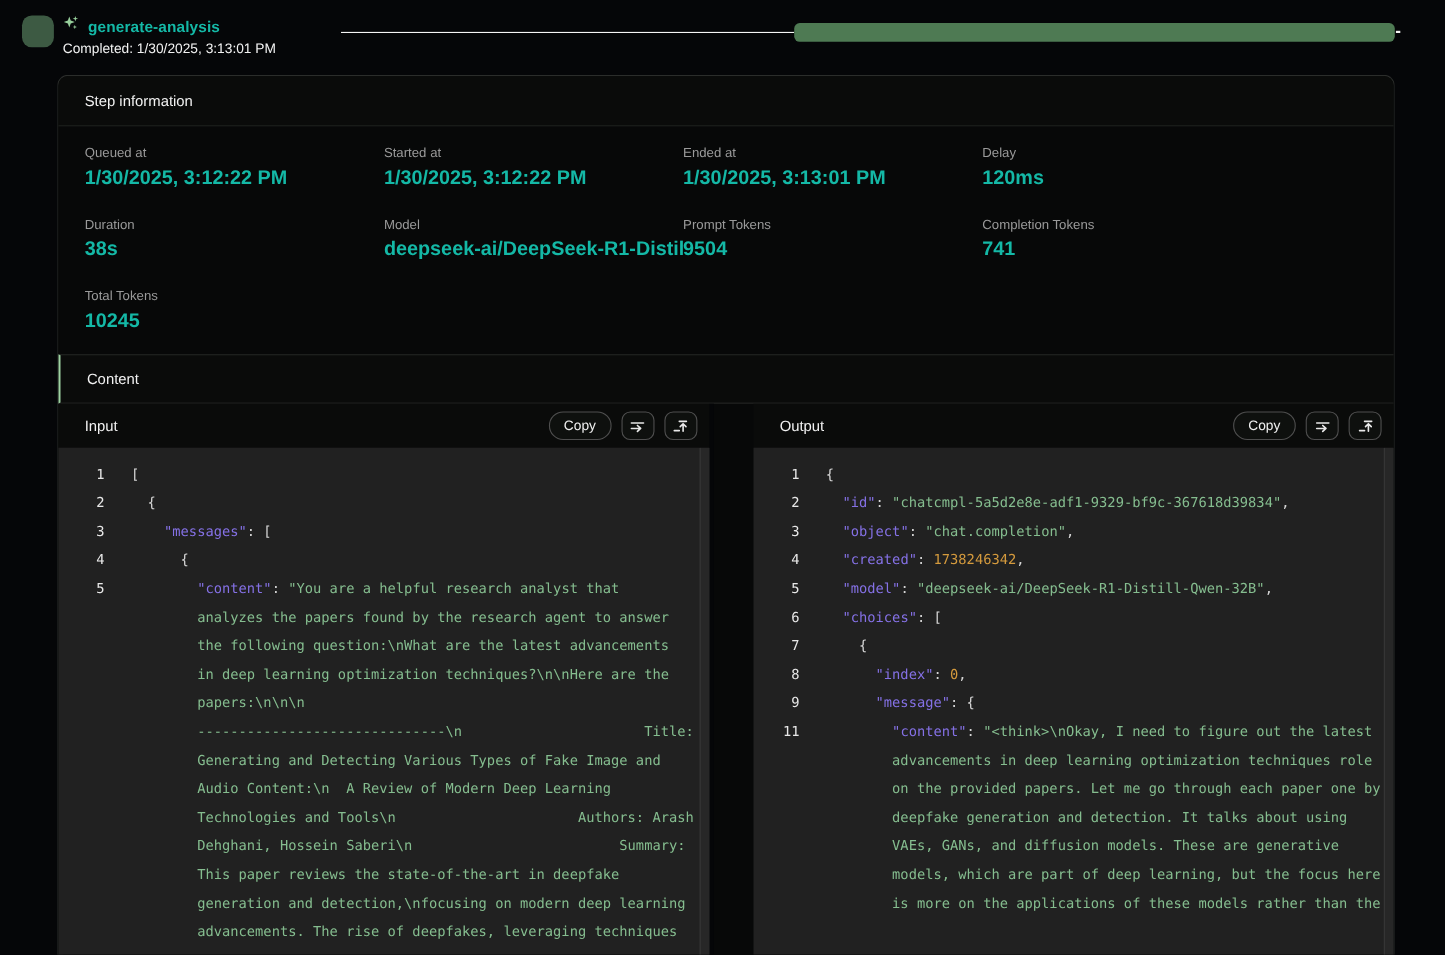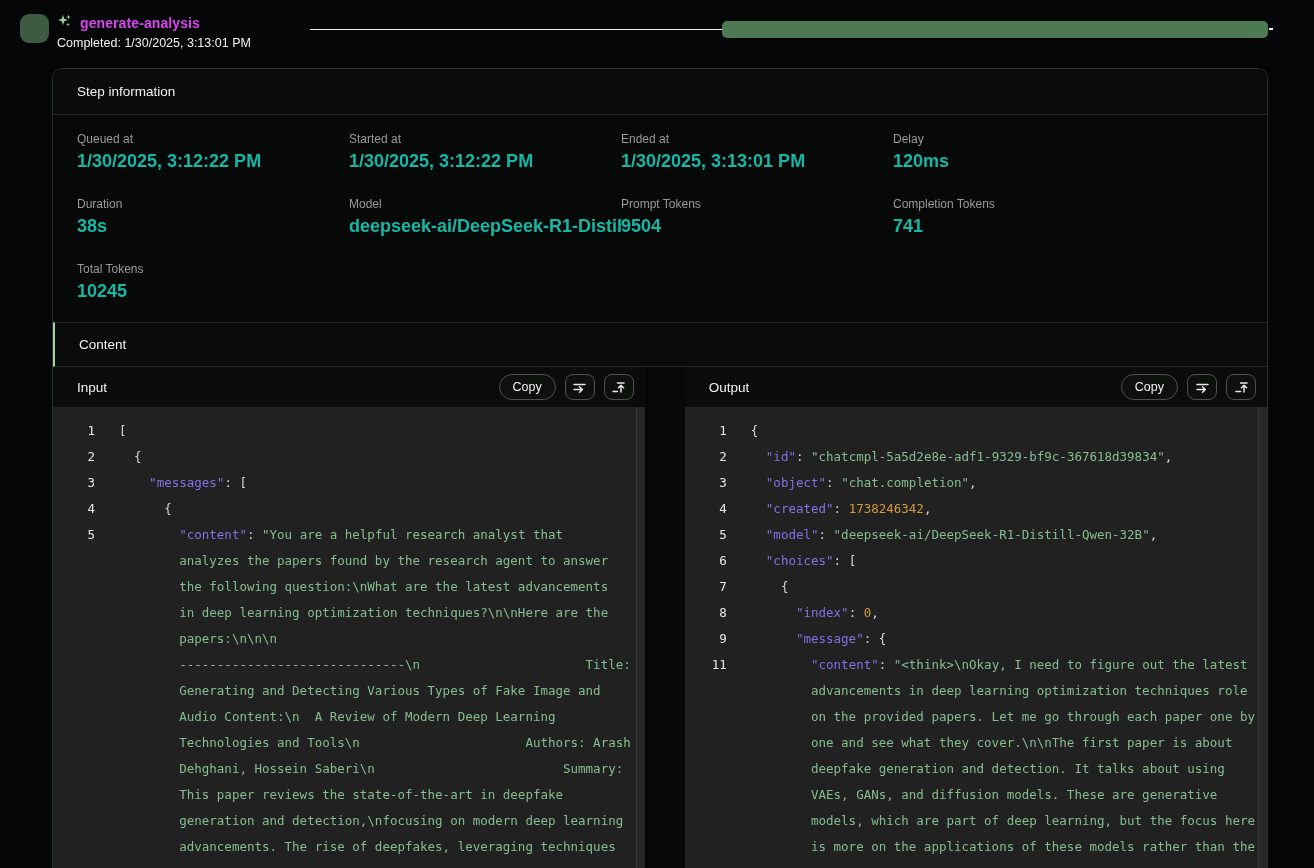--- a/index.html
+++ b/index.html
@@ -6,21 +6,21 @@
   html,body { width:1314px; height:868px; background:#050608; overflow:hidden;
               font-family:"Liberation Sans", sans-serif; }
 
   
   .top-header { position:absolute; left:0; top:0; width:1314px; height:60px; }
   .collapse-btn { position:absolute; left:20px; top:14px; width:29px; height:29px;
                   background:#3d5a43; border:none; border-radius:9px; cursor:pointer;
                   display:flex; align-items:center; justify-content:center; }
   .hdr-text { position:absolute; left:57px; top:13px; }
   .hdr-title-row { display:flex; align-items:center; gap:7px; }
-  .hdr-title { color:#d946ef; font-size:14px; font-weight:600; letter-spacing:.1px; }
+  .hdr-title { color:#14b8a6; font-size:14px; font-weight:600; letter-spacing:.1px; }
   .hdr-sub { color:#f2f2f2; font-size:12.5px; margin-top:3px; }
   .tl-track { position:absolute; left:310px; top:29px; width:412px; height:1px; background:#f5f5f5; }
   .tl-bar { position:absolute; left:722px; top:21px; width:546px; height:17px;
             background:#4e7a53; border-radius:5px; }
   .tl-tick { position:absolute; left:1269px; top:28px; width:4px; height:2px; background:#f5f5f5; }
 
   
   .main-panel { position:absolute; left:52px; top:68px; width:1216px; bottom:0;
                 border:1px solid #2b2d2b; border-bottom:none; border-radius:10px 10px 0 0;
                 background:#070808; overflow:hidden; display:flex; flex-direction:column; }
@@ -308,24 +308,20 @@
           <div class="code-row">
             <span class="ln"></span>
             <span class="code-text"><span class="tk-s">        advancements in deep learning optimization techniques role</span></span>
           </div>
           <div class="code-row">
             <span class="ln"></span>
             <span class="code-text"><span class="tk-s">        on the provided papers. Let me go through each paper one by</span></span>
           </div>
           <div class="code-row">
             <span class="ln"></span>
-            <span class="code-text"><span class="tk-s">        one and see what they cover.\n\nThe first paper is about</span></span>
-          </div>
-          <div class="code-row">
-            <span class="ln"></span>
             <span class="code-text"><span class="tk-s">        deepfake generation and detection. It talks about using</span></span>
           </div>
           <div class="code-row">
             <span class="ln"></span>
             <span class="code-text"><span class="tk-s">        VAEs, GANs, and diffusion models. These are generative</span></span>
           </div>
           <div class="code-row">
             <span class="ln"></span>
             <span class="code-text"><span class="tk-s">        models, which are part of deep learning, but the focus here</span></span>
           </div>

